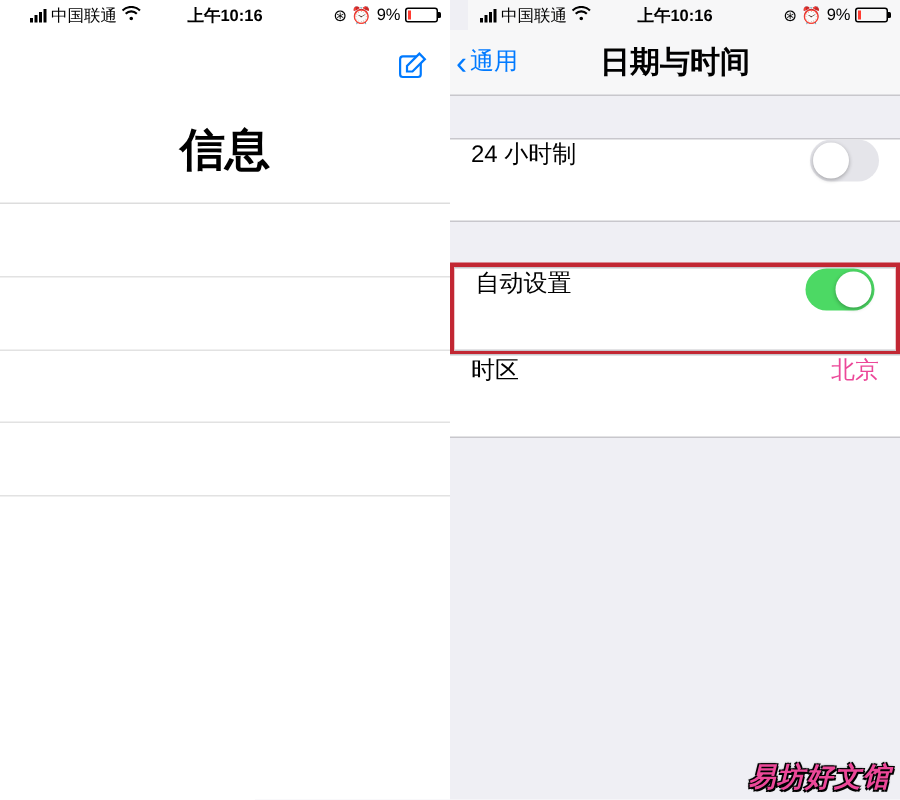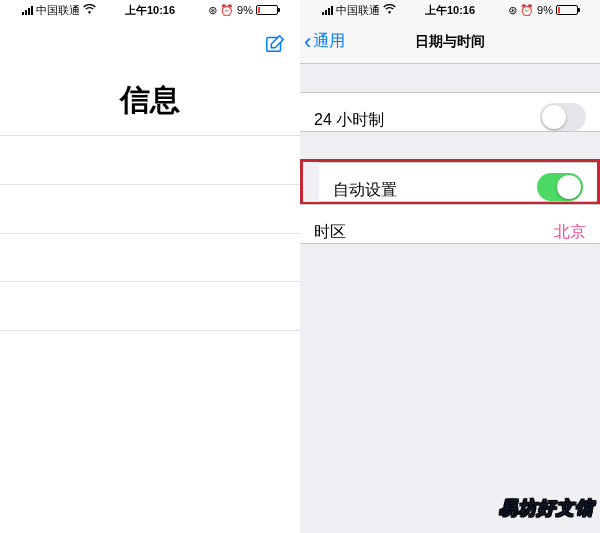--- a/index.html
+++ b/index.html
@@ -15,24 +15,25 @@
   .pane { height: 100%; display: flex; flex-direction: column; }
   .pane-left { width: 300px; background: #fff; }
   .pane-right { width: 300px; background: #efeff4; }
 
   
   .status-bar {
     height: 20px;
     display: flex;
     align-items: center;
     justify-content: space-between;
-    padding: 0 22px;
+    padding: 0 8px;
     font-size: 11px;
     color: #000;
     background: #fff;
+    margin-left: 12px;
   }
   .pane-right .status-bar { background: #f7f7f8; }
   .status-left, .status-right { display: flex; align-items: center; gap: 3px; }
   .status-center { position: absolute; left: 50%; transform: translateX(-50%); font-weight: 700; }
   .pane-left .status-center { left: 150px; }
   .pane-right .status-center { left: 450px; }
   .signal-bars { display: inline-flex; gap: 1px; align-items: flex-end; }
   .signal-bars span { width: 2px; background: #000; }
   .signal-bars span:nth-child(1){height:3px}
   .signal-bars span:nth-child(2){height:5px}
@@ -67,26 +68,26 @@
   
   .nav-bar {
     height: 44px; display: flex; align-items: center; justify-content: center;
     position: relative; background: #f7f7f8; border-bottom: 0.5px solid #c8c7cc;
   }
   .nav-back {
     position: absolute; left: 4px; display: flex; align-items: center;
     color: #007aff; font-size: 16px;
   }
   .nav-back .chev { font-size: 22px; line-height: 1; margin-right: 2px; }
-  .nav-title { font-size: 14px; font-weight: 600; }
+  .nav-title { font-size: 20px; font-weight: 600; }
 
   
   .group-gap { height: 28px; }
   .cell {
-    background: #fff; height: 40px; display: flex; align-items: flex-end;
+    background: #fff; height: 56px; display: flex; align-items: flex-start;
     justify-content: space-between; padding: 0 14px;
     border-top: 0.5px solid #c8c7cc; border-bottom: 0.5px solid #c8c7cc;
     font-size: 16px;
   }
   .cell .label { color: #000; }
   .cell .value { color: #ec4899; }
 
   
   .switch {
     width: 46px; height: 28px; border-radius: 14px; position: relative;
@@ -96,26 +97,25 @@
   .switch .knob {
     position: absolute; top: 2px; left: 2px; width: 24px; height: 24px;
     border-radius: 50%; background: #fff; box-shadow: 0 1px 3px rgba(0,0,0,0.3);
   }
   .switch.on .knob { left: auto; right: 2px; }
 
   
   .highlight {
     border: 3px solid #c22733;
     margin: -1px 0;
-    padding-left: 16px;
   }
 
   .watermark {
-    position: absolute; right: 6px; bottom: 13px;
-    font-size: 18px; font-weight: 700; color: #0f172a;
+    position: absolute; right: 6px; bottom: 3px;
+    font-size: 18px; font-weight: 700; color: #ec4899;
     text-shadow: 0 0 2px #000, 1px 1px 0 #000, -1px -1px 0 #000, 1px -1px 0 #000, -1px 1px 0 #000;
     font-style: italic;
     letter-spacing: 1px;
   }
 </style>
 </head>
 <body>
 
 <div class="pane pane-left">
   <div class="status-bar">

